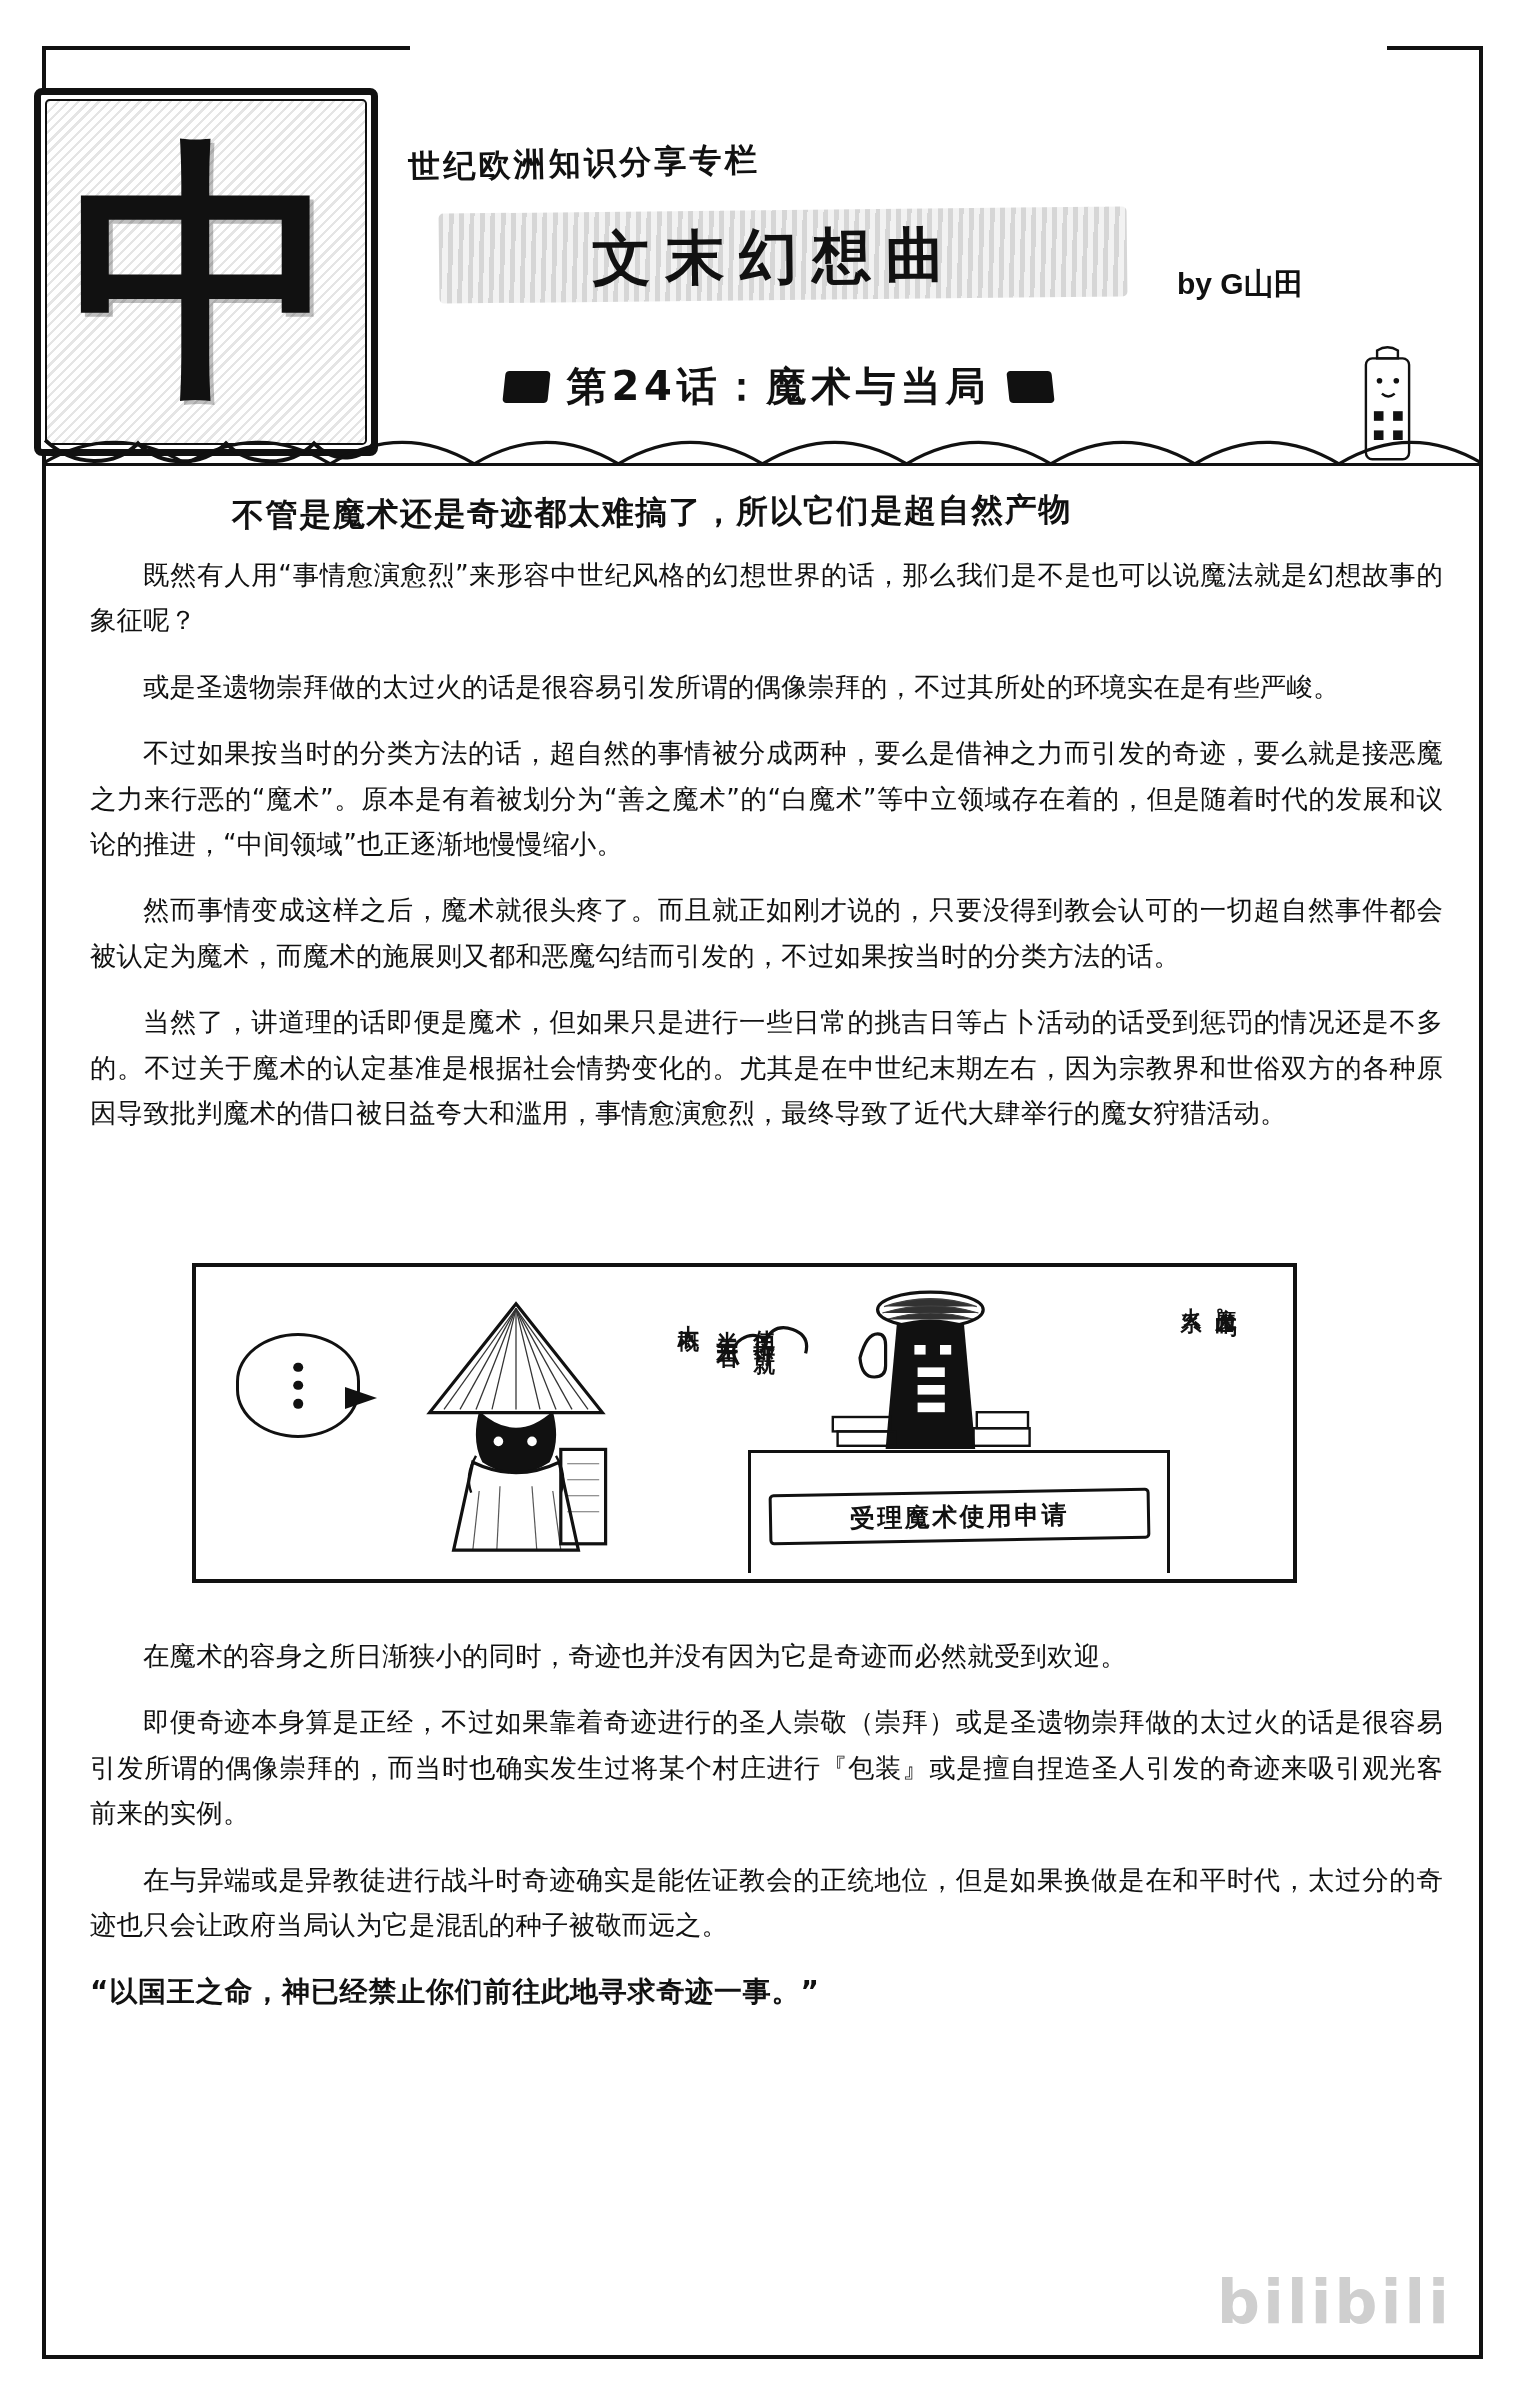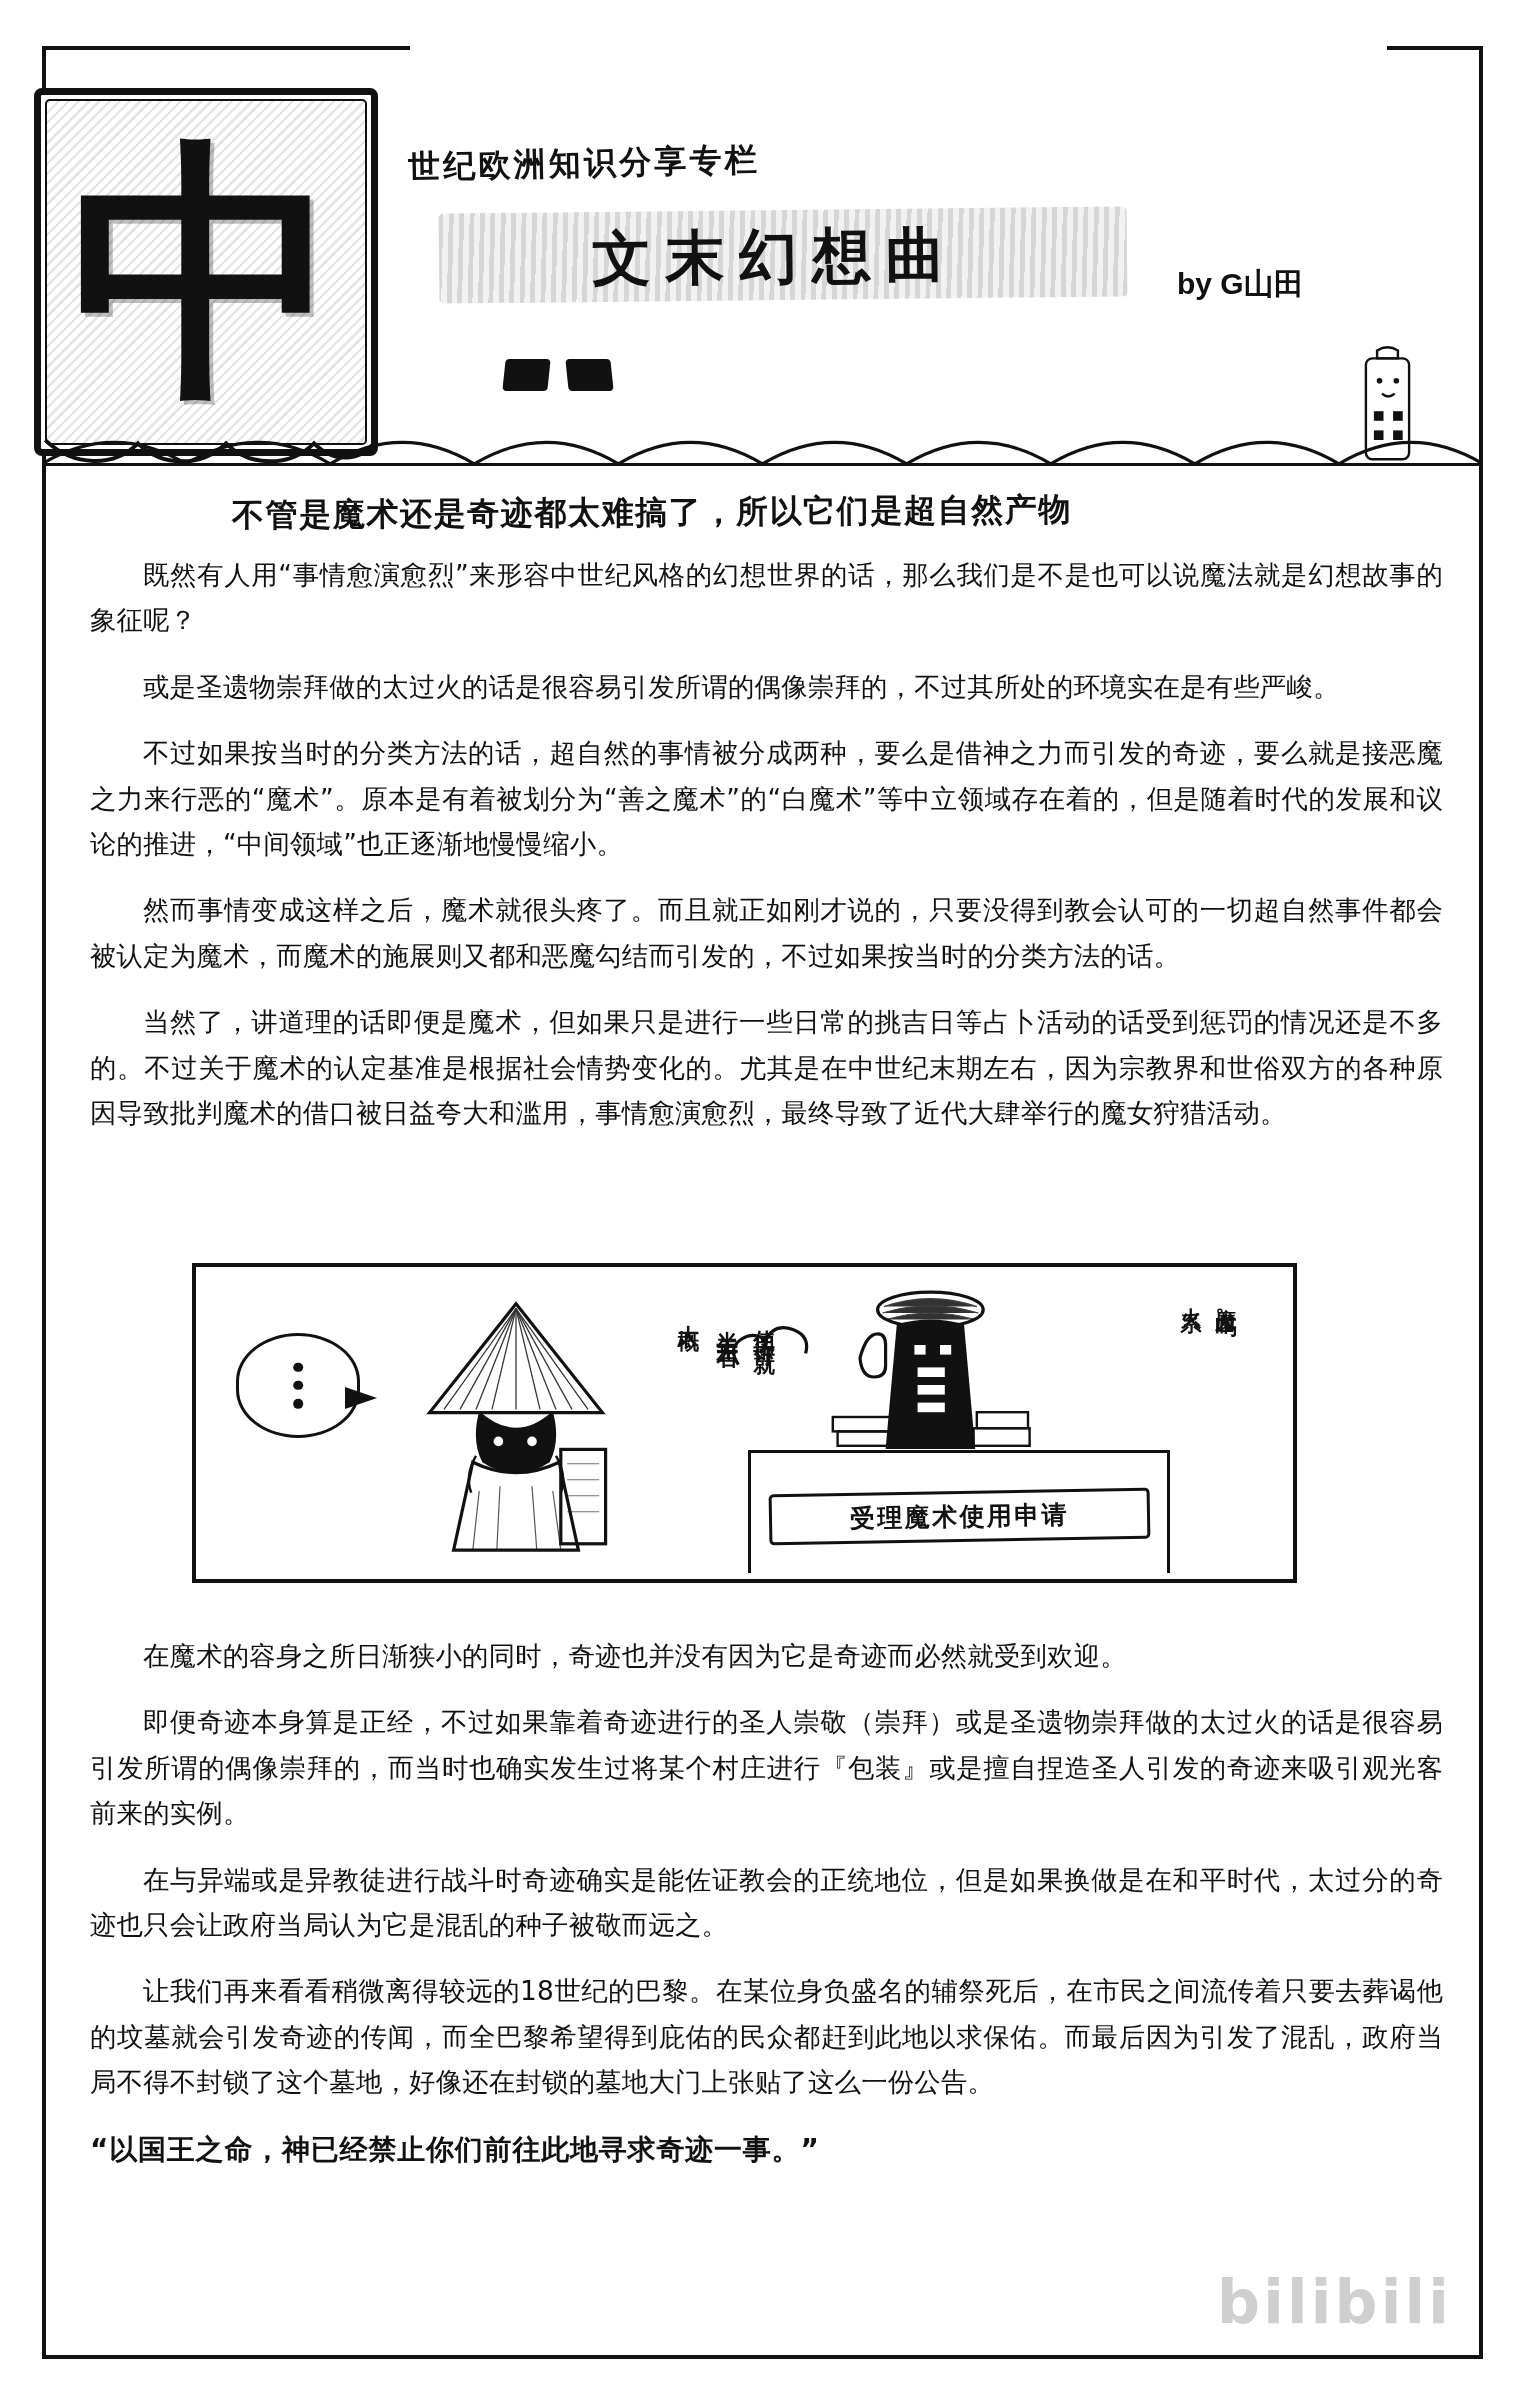--- a/index.html
+++ b/index.html
@@ -386,20 +386,21 @@
   </div>
 
   <div class="series-title">世纪欧洲知识分享专栏</div>
 
   <div class="title-banner"></div>
   <div class="main-title">文末幻想曲</div>
   <div class="byline">by G山田</div>
 
   <div class="episode-row">
     <span class="ep-swatch"></span>
+    <span class="episode-text">第24话：魔术与当局</span>
     <span class="ep-swatch right"></span>
   </div>
 
   <svg class="mascot" viewBox="0 0 86 150">
     <path d="M30 8 q13 -8 26 0 v10 h-26z" fill="none" stroke="#111" stroke-width="3"></path>
     <rect x="16" y="18" width="54" height="126" rx="8" fill="none" stroke="#111" stroke-width="3"></rect>
     <circle cx="33" cy="46" r="3.5" fill="#111"></circle>
     <circle cx="54" cy="46" r="3.5" fill="#111"></circle>
     <path d="M36 62 q8 7 16 0" fill="none" stroke="#111" stroke-width="3"></path>
     <rect x="26" y="84" width="12" height="12" fill="#111"></rect>
@@ -511,18 +512,17 @@
   <div class="desk-sign">受理魔术使用申请</div>
 
   <div class="vtext v4">火系</div>
   <div class="vtext v5">魔术吗。</div>
 </div>
 
 <div class="body-text" style="top: 1625px; margin-top: 8px;">
   <p class="para">在魔术的容身之所日渐狭小的同时，奇迹也并没有因为它是奇迹而必然就受到欢迎。</p>
   <p class="para">即便奇迹本身算是正经，不过如果靠着奇迹进行的圣人崇敬（崇拜）或是圣遗物崇拜做的太过火的话是很容易引发所谓的偶像崇拜的，而当时也确实发生过将某个村庄进行『包装』或是擅自捏造圣人引发的奇迹来吸引观光客前来的实例。</p>
   <p class="para">在与异端或是异教徒进行战斗时奇迹确实是能佐证教会的正统地位，但是如果换做是在和平时代，太过分的奇迹也只会让政府当局认为它是混乱的种子被敬而远之。</p>
-  <p class="para">让我们再来看看稍微离得较远的18世纪的巴黎。在某位身负盛名的辅祭死后，在市民之间流传着只要去葬谒他的坟墓就会引发奇迹的传闻，而全巴黎希望得到庇佑的民众都赶到此地以求保佑。而最后因为引发了混乱，政府当局不得不封锁了这个墓地，好像还在封锁的墓地大门上张贴了这么一份公告。</p>
   <p class="para quote-line">“以国王之命，神已经禁止你们前往此地寻求奇迹一事。”</p>
 </div>
 
 <div class="watermark">bilibili</div>
 
 
 </body></html>

